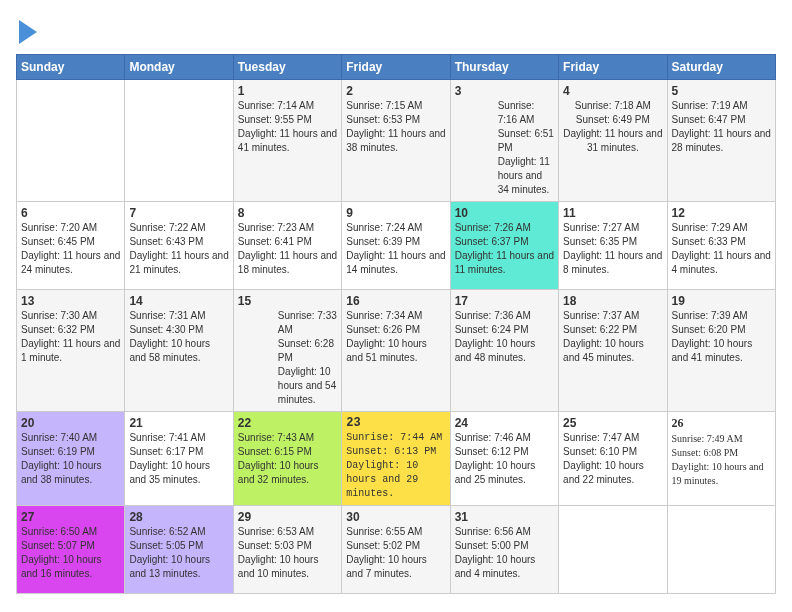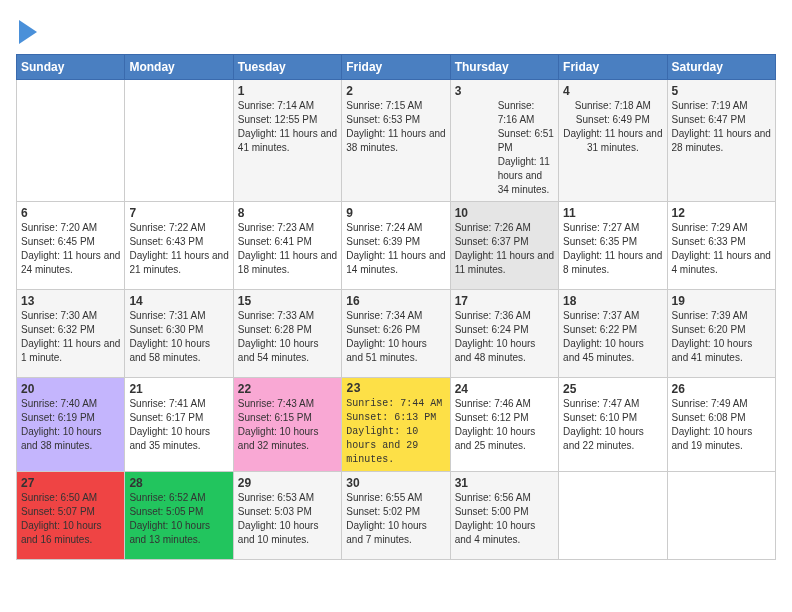--- a/index.html
+++ b/index.html
@@ -126,21 +126,21 @@
         <th>Saturday</th>
       </tr>
   </thead>
   <tbody>
   <tr>
         <td class="empty-cell" style="background: rgb(255, 255, 255);"></td>
         <td class="empty-cell" style="background: rgb(255, 255, 255);"></td>
         <td style="background: rgb(245, 245, 245);">
           <span class="day-number">1</span>
           <div class="day-info" style="white-space: pre-line;">Sunrise: 7:14 AM
-Sunset: 12:55 PM
+Sunset: 9:55 PM
 Daylight: 11 hours and 41 minutes.</div>
         </td>
         <td style="background: rgb(245, 245, 245);">
           <span class="day-number">2</span>
           <div class="day-info" style="white-space: pre-line;">Sunrise: 7:15 AM
 Sunset: 6:53 PM
 Daylight: 11 hours and 38 minutes.</div>
         </td>
         <td style="background: rgb(245, 245, 245);">
           <span class="day-number">3</span>
@@ -179,21 +179,21 @@
           <div class="day-info" style="white-space: pre-line;">Sunrise: 7:23 AM
 Sunset: 6:41 PM
 Daylight: 11 hours and 18 minutes.</div>
         </td>
         <td style="background: rgb(255, 255, 255);">
           <span class="day-number">9</span>
           <div class="day-info" style="white-space: pre-line;">Sunrise: 7:24 AM
 Sunset: 6:39 PM
 Daylight: 11 hours and 14 minutes.</div>
         </td>
-        <td style="background: #e5e5e5;">
+        <td style="background: #5eead4;">
           <span class="day-number">10</span>
           <div class="day-info" style="white-space: pre-line;">Sunrise: 7:26 AM
 Sunset: 6:37 PM
 Daylight: 11 hours and 11 minutes.</div>
         </td>
         <td style="background: rgb(255, 255, 255);">
           <span class="day-number">11</span>
           <div class="day-info" style="white-space: pre-line;">Sunrise: 7:27 AM
 Sunset: 6:35 PM
 Daylight: 11 hours and 8 minutes.</div>
@@ -208,26 +208,26 @@
       <tr>
         <td style="background: rgb(245, 245, 245);">
           <span class="day-number">13</span>
           <div class="day-info" style="white-space: pre-line;">Sunrise: 7:30 AM
 Sunset: 6:32 PM
 Daylight: 11 hours and 1 minute.</div>
         </td>
         <td style="background: rgb(245, 245, 245);">
           <span class="day-number">14</span>
           <div class="day-info" style="white-space: pre-line;">Sunrise: 7:31 AM
-Sunset: 6:30 PM
+Sunset: 4:30 PM
 Daylight: 10 hours and 58 minutes.</div>
         </td>
         <td style="background: rgb(245, 245, 245);">
           <span class="day-number">15</span>
-          <div class="day-info" style="white-space: pre-line;">Sunrise: 7:33 AM
+          <div class="day-info" style="white-space: pre-line; margin-left: 40px;">Sunrise: 7:33 AM
 Sunset: 6:28 PM
 Daylight: 10 hours and 54 minutes.</div>
         </td>
         <td style="background: rgb(245, 245, 245);">
           <span class="day-number">16</span>
           <div class="day-info" style="white-space: pre-line;">Sunrise: 7:34 AM
 Sunset: 6:26 PM
 Daylight: 10 hours and 51 minutes.</div>
         </td>
         <td style="background: rgb(245, 245, 245);">
@@ -255,21 +255,21 @@
           <div class="day-info" style="white-space: pre-line;">Sunrise: 7:40 AM
 Sunset: 6:19 PM
 Daylight: 10 hours and 38 minutes.</div>
         </td>
         <td style="background: rgb(255, 255, 255);">
           <span class="day-number">21</span>
           <div class="day-info" style="white-space: pre-line;">Sunrise: 7:41 AM
 Sunset: 6:17 PM
 Daylight: 10 hours and 35 minutes.</div>
         </td>
-        <td style="background: #f9a8d4; margin-top: 18px;">
+        <td style="background: #bef264; margin-top: 18px;">
           <span class="day-number">22</span>
           <div class="day-info" style="white-space: pre-line;">Sunrise: 7:43 AM
 Sunset: 6:15 PM
 Daylight: 10 hours and 32 minutes.</div>
         </td>
         <td style="background: #fde047; font-family: Liberation Mono, monospace;">
           <span class="day-number">23</span>
           <div class="day-info" style="white-space: pre-line;">Sunrise: 7:44 AM
 Sunset: 6:13 PM
 Daylight: 10 hours and 29 minutes.</div>
@@ -279,35 +279,35 @@
           <div class="day-info" style="white-space: pre-line;">Sunrise: 7:46 AM
 Sunset: 6:12 PM
 Daylight: 10 hours and 25 minutes.</div>
         </td>
         <td style="background: rgb(255, 255, 255);">
           <span class="day-number">25</span>
           <div class="day-info" style="white-space: pre-line;">Sunrise: 7:47 AM
 Sunset: 6:10 PM
 Daylight: 10 hours and 22 minutes.</div>
         </td>
-        <td style="background: rgb(255, 255, 255);">
+        <td style="background: rgb(255, 255, 255); font-family: Liberation Serif, serif;">
           <span class="day-number">26</span>
           <div class="day-info" style="white-space: pre-line;">Sunrise: 7:49 AM
 Sunset: 6:08 PM
 Daylight: 10 hours and 19 minutes.</div>
         </td>
       </tr>
       <tr>
-        <td style="background: #ef4444;">
+        <td style="background: #d946ef;">
           <span class="day-number">27</span>
           <div class="day-info" style="white-space: pre-line;">Sunrise: 6:50 AM
 Sunset: 5:07 PM
 Daylight: 10 hours and 16 minutes.</div>
         </td>
-        <td style="background: #22c55e;">
+        <td style="background: #c4b5fd;">
           <span class="day-number">28</span>
           <div class="day-info" style="white-space: pre-line;">Sunrise: 6:52 AM
 Sunset: 5:05 PM
 Daylight: 10 hours and 13 minutes.</div>
         </td>
         <td style="background: rgb(245, 245, 245); margin-top: 28px;">
           <span class="day-number">29</span>
           <div class="day-info" style="white-space: pre-line;">Sunrise: 6:53 AM
 Sunset: 5:03 PM
 Daylight: 10 hours and 10 minutes.</div>

